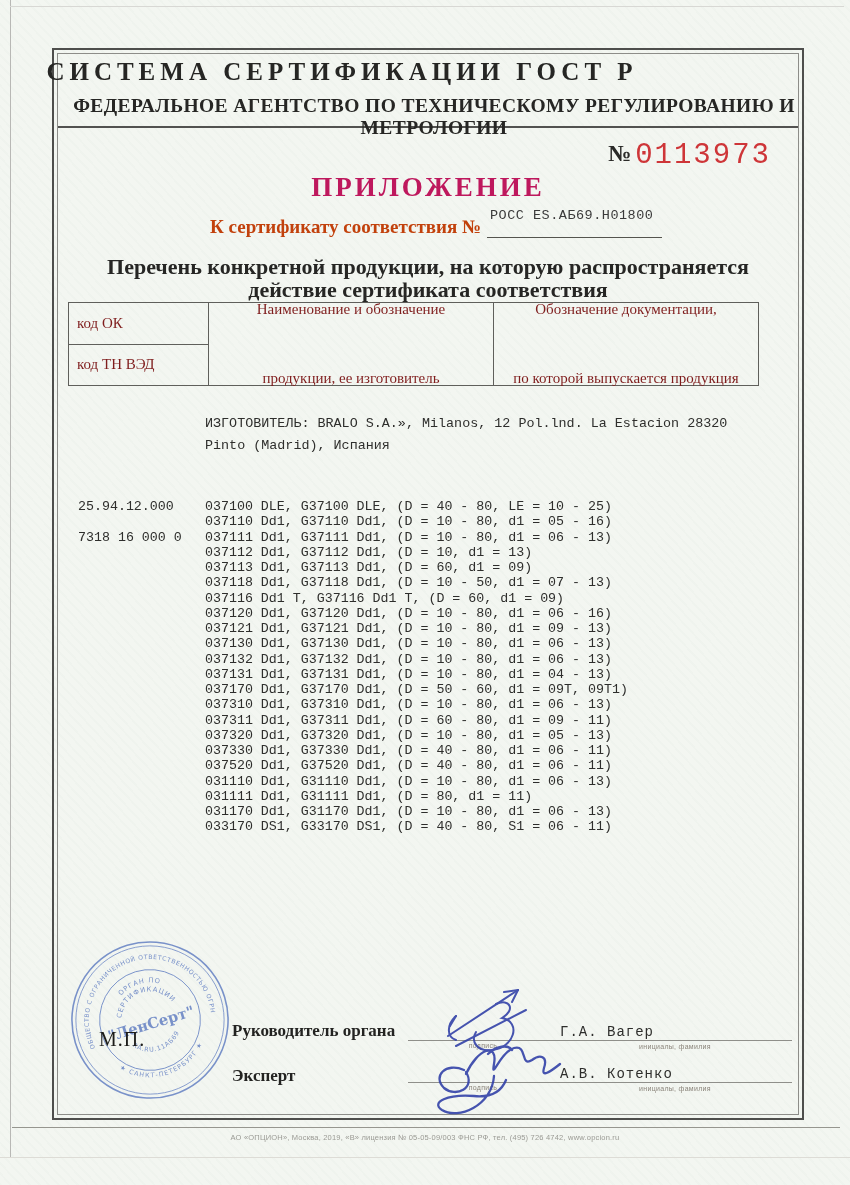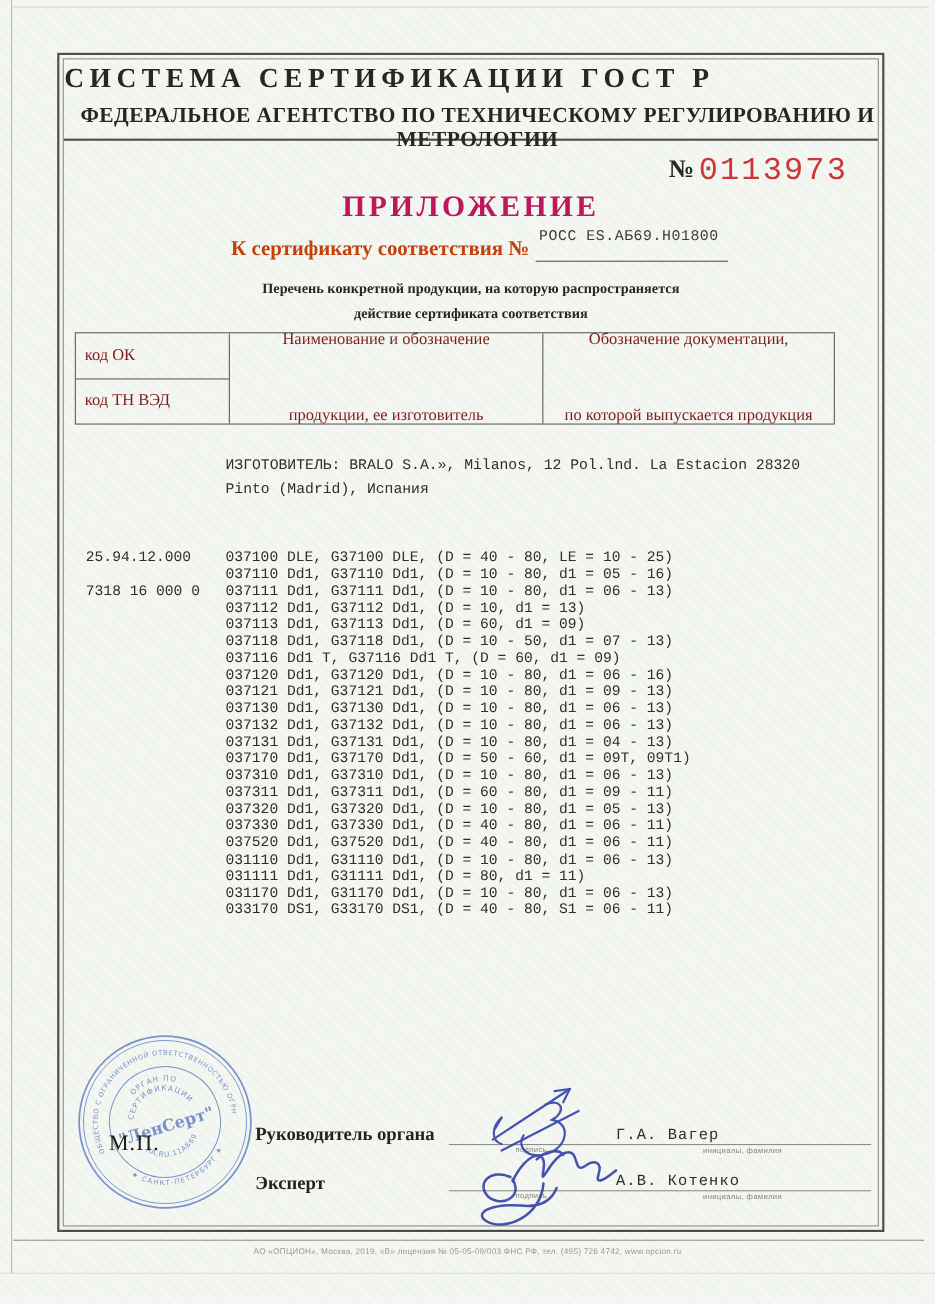--- a/index.html
+++ b/index.html
@@ -27,21 +27,21 @@
   }
   .frame-inner{
     position:absolute;inset:3px;border:1px solid #8d8d89;
   }
   .header-band{
     position:absolute;left:0;top:0;right:0;height:72px;
     border-bottom:2px solid #525250;
   }
 
   .sys-title{
-    position:absolute;left:52px;top:58px;width:604px;text-align:center;
+    position:absolute;left:40px;top:58px;width:604px;text-align:center;
     font-size:25px;font-weight:bold;letter-spacing:5px;color:#262624;
   }
   .agency{
     position:absolute;left:52px;top:95px;width:732px;text-align:center;
     font-size:19.5px;font-weight:bold;letter-spacing:0.4px;color:#262624;padding-left:16px;
   }
 
   .blank-number{position:absolute;left:608px;top:139px;white-space:nowrap;}
   .blank-number .nsign{font-size:23px;color:#2a2a28;font-weight:bold;}
   .blank-number .digits{
@@ -54,21 +54,21 @@
     font-size:27px;font-weight:bold;letter-spacing:3px;color:#be185d;
   }
 
   .cert-label{position:absolute;left:210px;top:216px;font-size:19px;font-weight:bold;color:#c2410c;}
   .cert-number{
     position:absolute;left:490px;top:208px;
     font-family:"Liberation Mono",monospace;font-size:13.5px;letter-spacing:.5px;color:#3a3a3a;
   }
   .cert-underline{position:absolute;left:487px;top:237px;width:175px;height:1px;background:#55554f;}
 
-  .subtitle{position:absolute;left:52px;width:752px;text-align:center;font-size:13px;font-weight:bold;color:#262624;}
+  .subtitle{position:absolute;left:52px;width:752px;text-align:center;font-size:22px;font-weight:bold;color:#262624;}
   .subtitle.l1{top:254px;}
   .subtitle.l2{top:277px;}
 
   .cert-table{
     position:absolute;left:68px;top:302px;width:689px;height:82px;
     border:1px solid #5f5f5b;display:flex;font-size:15px;color:#7f1d1d;
   }
   .cert-table .c1{width:139px;border-right:1px solid #5f5f5b;display:flex;flex-direction:column;}
   .cert-table .c1 .cell{flex:1;display:flex;align-items:center;padding-left:8px;}
   .cert-table .c1 .cell.top{border-bottom:1px solid #5f5f5b;}

